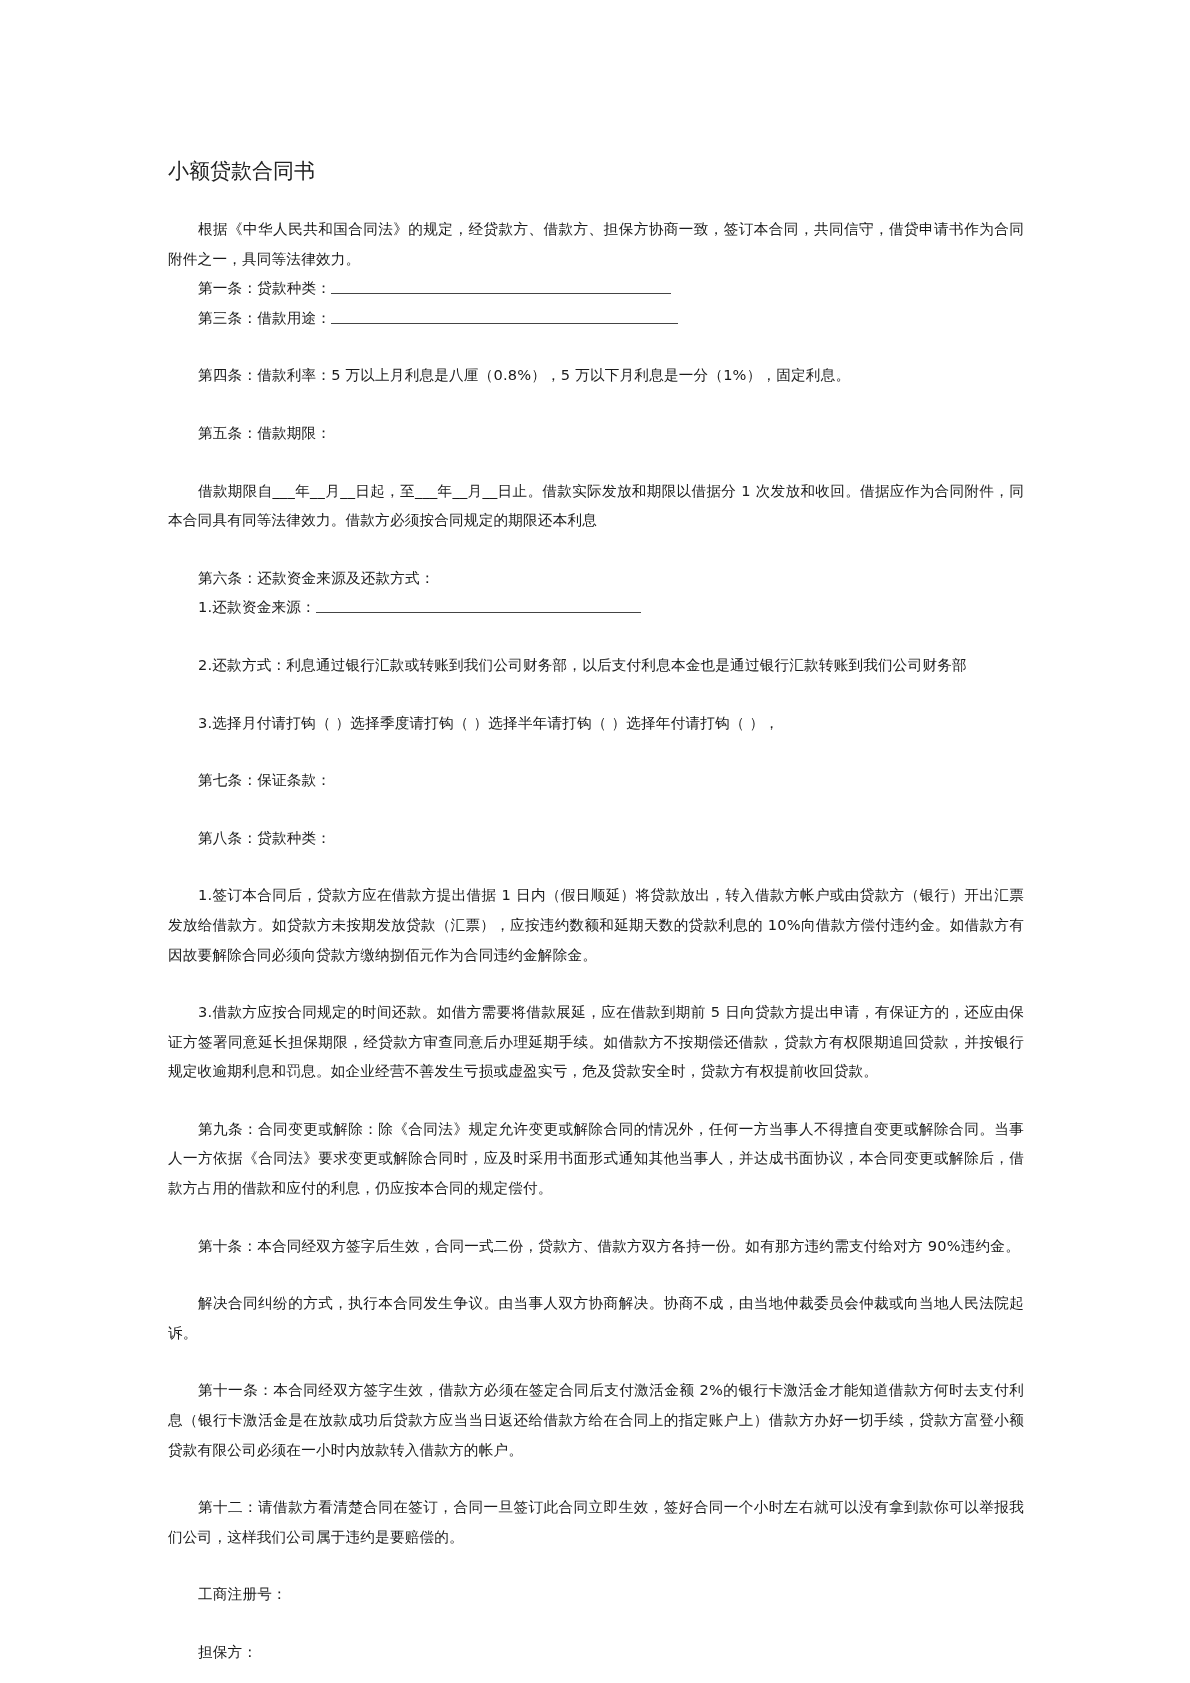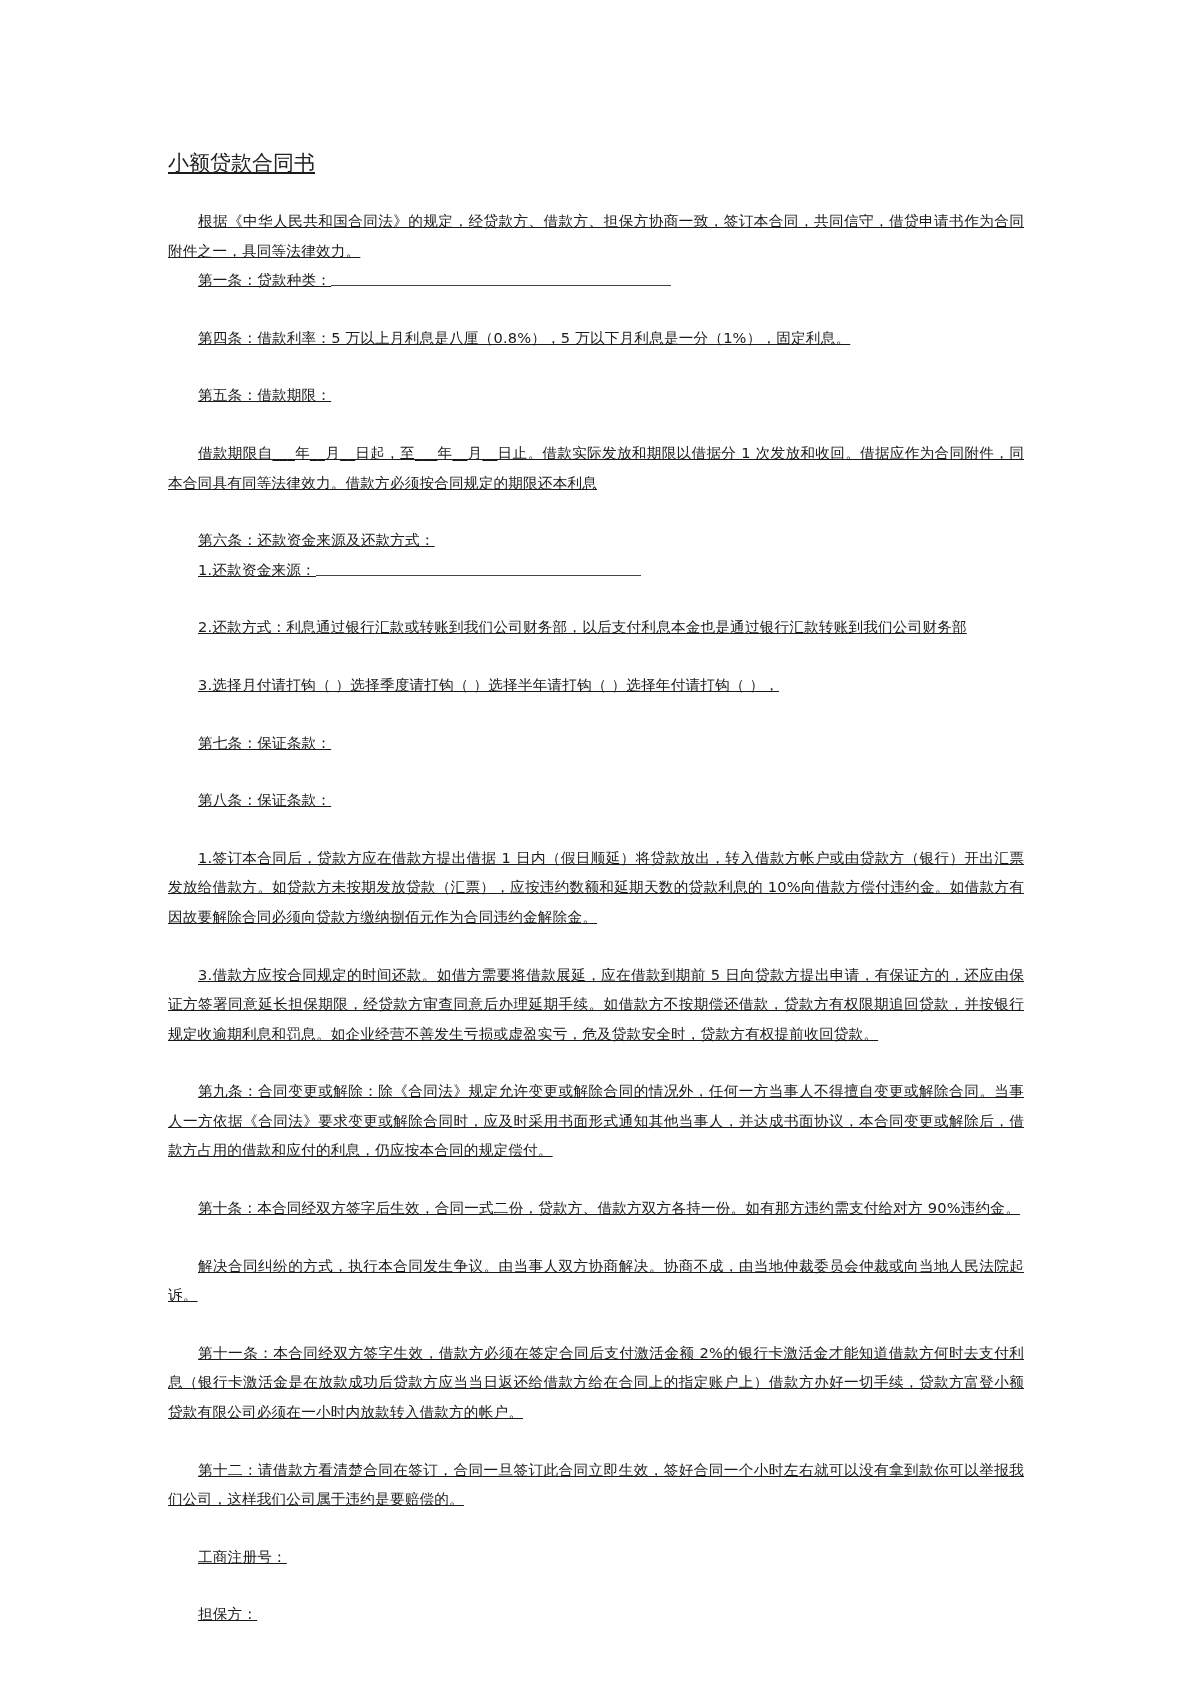--- a/index.html
+++ b/index.html
@@ -1,26 +1,25 @@
 <!DOCTYPE html>
 <html><head>
 <meta charset="utf-8">
 <style>
   html, body { margin: 0; padding: 0; background: #ffffff; }
   body { width: 1190px; height: 1683px; position: relative; overflow: hidden; }
   .page {
     position: absolute;
     left: 168px;
-    top: 148px;
+    top: 156px;
     width: 856px;
     color: #1a1a1a;
     font-family: "DejaVu Sans", "Liberation Sans", sans-serif;
     font-size: 14.6px;
     line-height: 29.6px;
-    text-decoration: underline;
   }
   .title {
     font-family: "DejaVu Serif", "Liberation Serif", serif;
     font-size: 21px;
     font-weight: normal;
     line-height: 30px;
     margin: 0 0 1px 0;
     color: #222;
   }
   .p { margin: 0; text-align: justify; letter-spacing: 0.2px; }
@@ -40,36 +39,39 @@
 
   <h1 class="title">小额贷款合同书</h1>
 
   <p class="p indent">根据《中华人民共和国合同法》的规定，经贷款方、借款方、担保方协商一致，签订本合同，共同信守，借贷申请书作为合同附件之一，具同等法律效力。</p>
 
   <p class="p field">
     <span>第一条：贷款种类：</span><span class="blank" style="width:340px"></span>
   </p>
 
 
+  <p class="p field">
+    <span>第三条：借款用途：</span><span class="blank" style="width:347px"></span>
+  </p>
 
   <p class="p indent">第四条：借款利率：5 万以上月利息是八厘（0.8%），5 万以下月利息是一分（1%），固定利息。</p>
 
   <p class="p indent">第五条：借款期限：</p>
   <p class="p indent">借款期限自___年__月__日起，至___年__月__日止。借款实际发放和期限以借据分 1 次发放和收回。借据应作为合同附件，同本合同具有同等法律效力。借款方必须按合同规定的期限还本利息</p>
 
   <p class="p indent">第六条：还款资金来源及还款方式：</p>
   <p class="p field">
     <span>1.还款资金来源：</span><span class="blank" style="width:325px"></span>
   </p>
   <p class="p indent">2.还款方式：利息通过银行汇款或转账到我们公司财务部，以后支付利息本金也是通过银行汇款转账到我们公司财务部</p>
   <p class="p indent">3.选择月付请打钩（ ）选择季度请打钩（ ）选择半年请打钩（ ）选择年付请打钩（ ），</p>
 
   <p class="p indent">第七条：保证条款：</p>
 
-  <p class="p indent">第八条：保证条款：</p>
+  <p class="p indent">第八条：贷款种类：</p>
   <p class="p indent">1.签订本合同后，贷款方应在借款方提出借据 1 日内（假日顺延）将贷款放出，转入借款方帐户或由贷款方（银行）开出汇票发放给借款方。如贷款方未按期发放贷款（汇票），应按违约数额和延期天数的贷款利息的 10%向借款方偿付违约金。如借款方有因故要解除合同必须向贷款方缴纳捌佰元作为合同违约金解除金。</p>
   <p class="p indent">3.借款方应按合同规定的时间还款。如借方需要将借款展延，应在借款到期前 5 日向贷款方提出申请，有保证方的，还应由保证方签署同意延长担保期限，经贷款方审查同意后办理延期手续。如借款方不按期偿还借款，贷款方有权限期追回贷款，并按银行规定收逾期利息和罚息。如企业经营不善发生亏损或虚盈实亏，危及贷款安全时，贷款方有权提前收回贷款。</p>
 
   <p class="p indent">第九条：合同变更或解除：除《合同法》规定允许变更或解除合同的情况外，任何一方当事人不得擅自变更或解除合同。当事人一方依据《合同法》要求变更或解除合同时，应及时采用书面形式通知其他当事人，并达成书面协议，本合同变更或解除后，借款方占用的借款和应付的利息，仍应按本合同的规定偿付。</p>
 
   <p class="p indent">第十条：本合同经双方签字后生效，合同一式二份，贷款方、借款方双方各持一份。如有那方违约需支付给对方 90%违约金。</p>
 
   <p class="p indent">解决合同纠纷的方式，执行本合同发生争议。由当事人双方协商解决。协商不成，由当地仲裁委员会仲裁或向当地人民法院起诉。</p>
 
   <p class="p indent">第十一条：本合同经双方签字生效，借款方必须在签定合同后支付激活金额 2%的银行卡激活金才能知道借款方何时去支付利息（银行卡激活金是在放款成功后贷款方应当当日返还给借款方给在合同上的指定账户上）借款方办好一切手续，贷款方富登小额贷款有限公司必须在一小时内放款转入借款方的帐户。</p>

